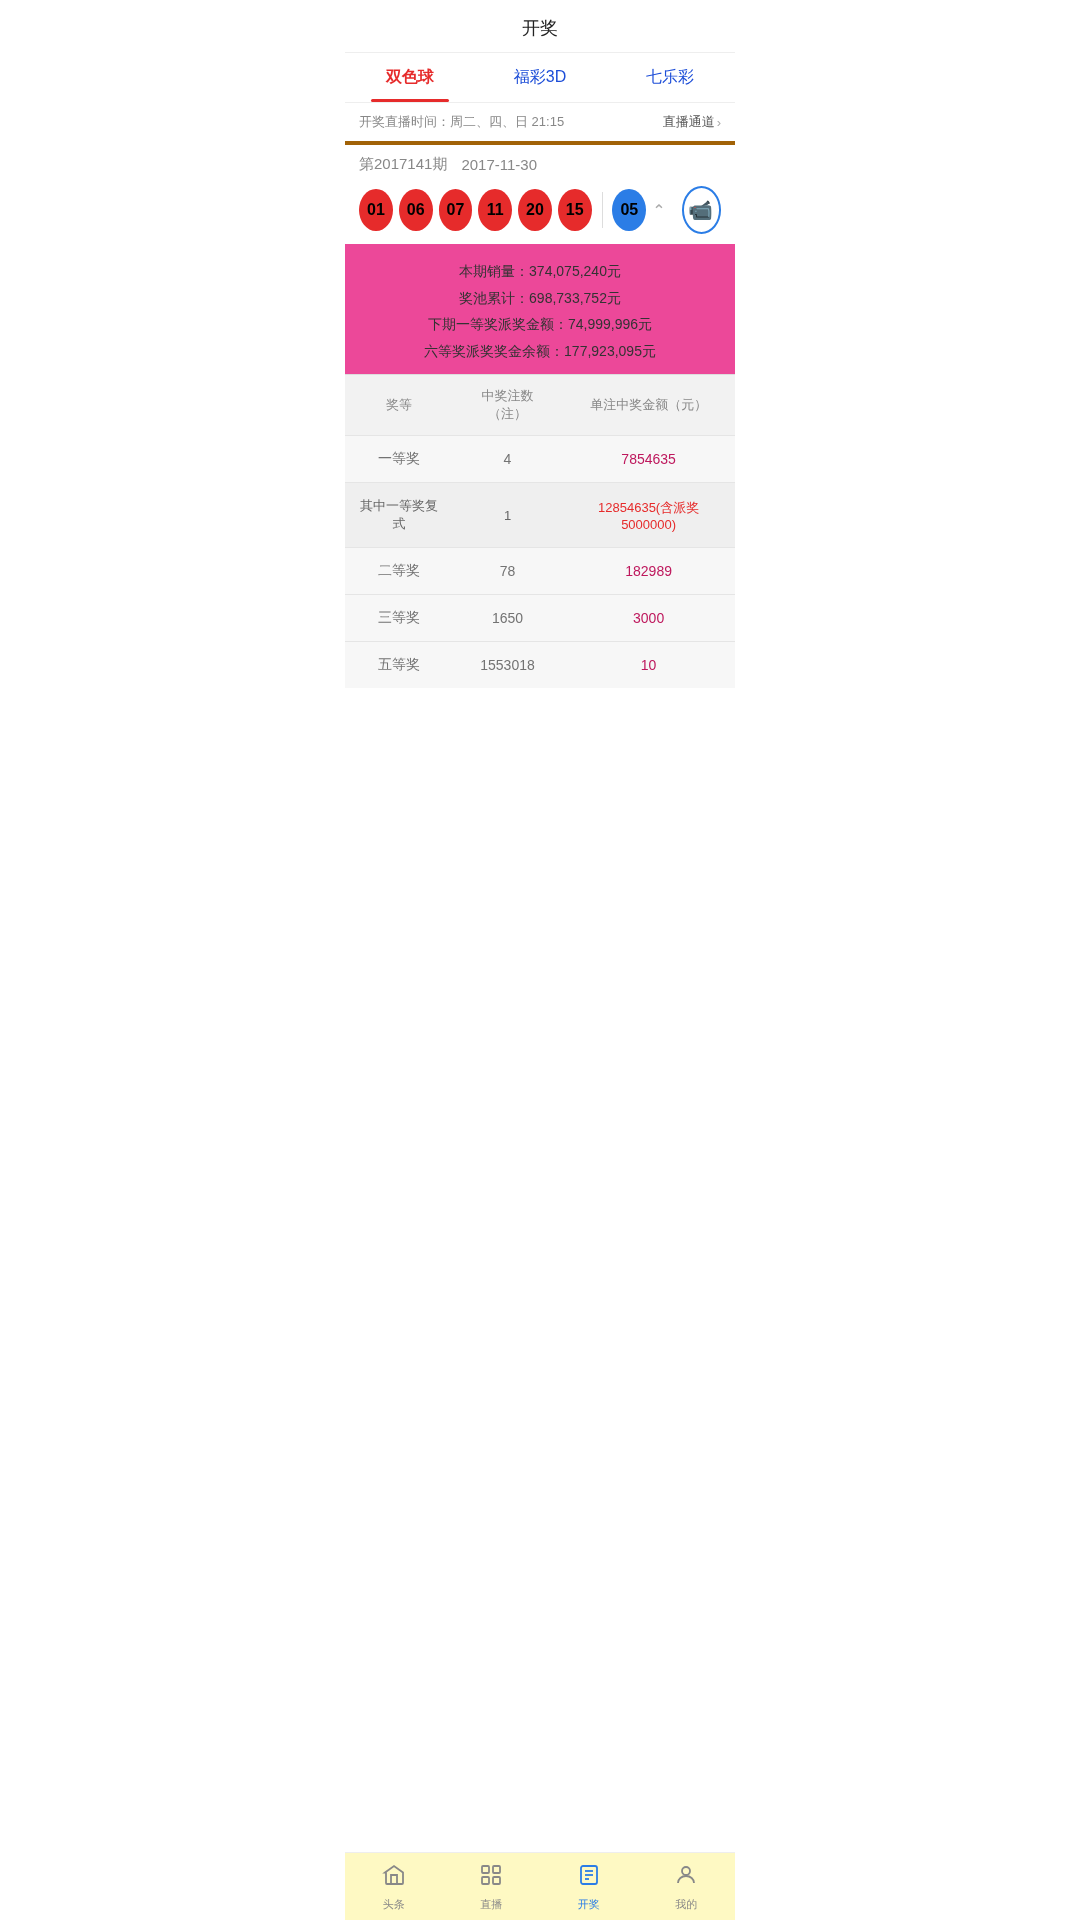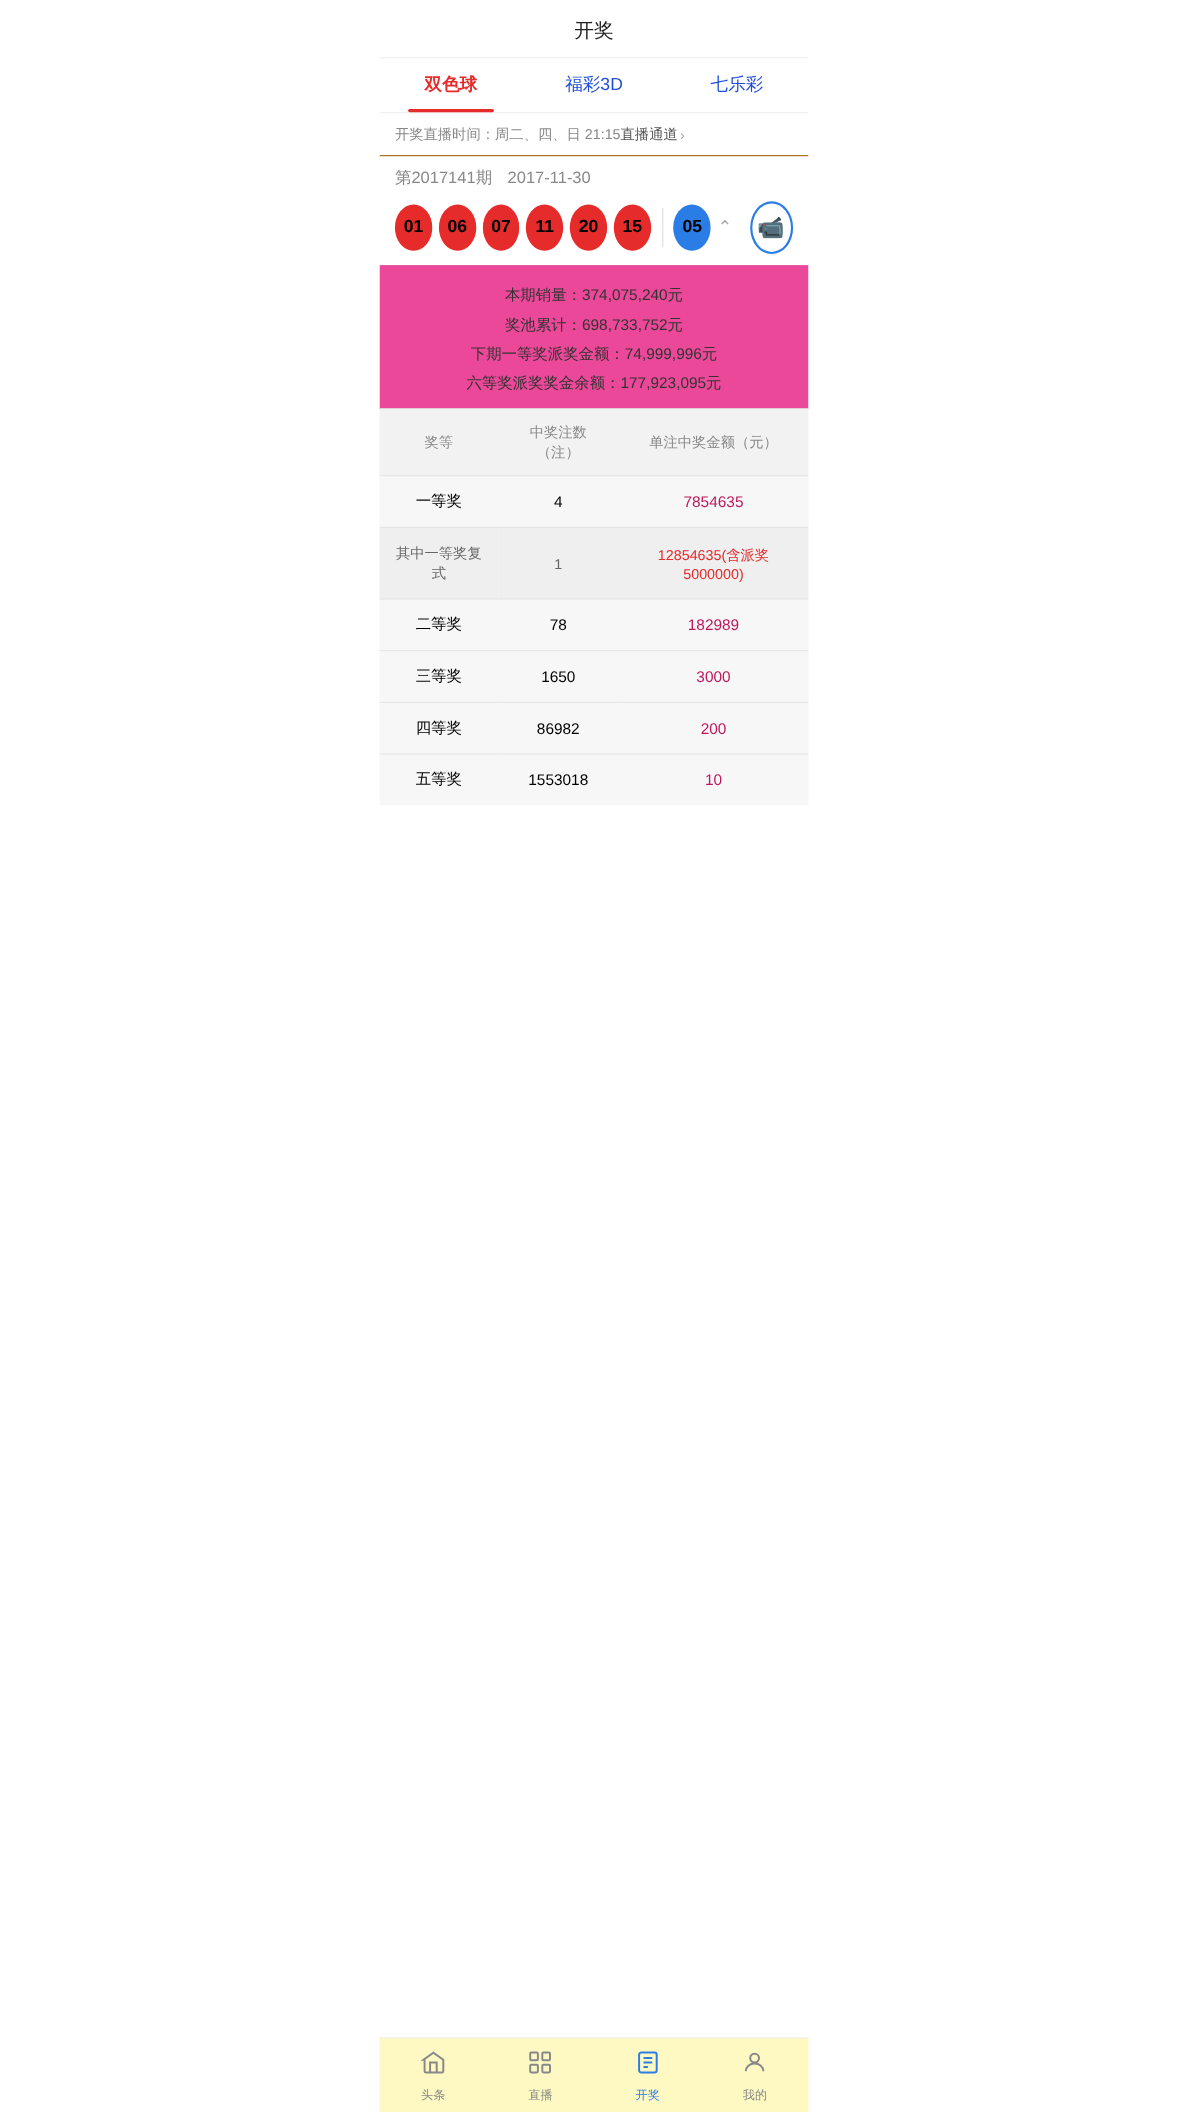--- a/index.html
+++ b/index.html
@@ -50,25 +50,25 @@
       right: 20%;
       height: 3px;
       background: #e62b2b;
       border-radius: 2px;
     }
 
     
     .live-bar {
       display: flex;
       align-items: center;
-      justify-content: flex-start;
+      justify-content: space-between;
       padding: 10px 14px;
       font-size: 13px;
       color: #888;
-      border-bottom: 1px solid #a16207;
+      border-bottom: 4px solid #a16207;
     }
     .live-link {
       color: #555;
       font-size: 13px;
       display: flex;
       align-items: center;
       gap: 2px;
     }
     .chevron-right {
       color: #aaa;
@@ -167,21 +167,21 @@
     .prize-table th {
       padding: 12px 10px;
       font-size: 13px;
       color: #888;
       font-weight: 400;
       text-align: center;
     }
     .prize-table td {
       padding: 14px 10px;
       font-size: 14px;
-      color: #000000;
+      color: #737373;
       text-align: center;
       border-top: 1px solid #e5e5e5;
     }
     .prize-table td.amount {
       color: #be185d;
       font-weight: 500;
     }
     .sub-row td {
       background: #efefef;
       font-size: 13px;
@@ -301,25 +301,20 @@
           <td>二等奖</td>
           <td>78</td>
           <td class="amount">182989</td>
         </tr>
         <tr class="table-row">
           <td>三等奖</td>
           <td>1650</td>
           <td class="amount">3000</td>
         </tr>
         <tr class="table-row">
-          <td>四等奖</td>
-          <td>86982</td>
-          <td class="amount">200</td>
-        </tr>
-        <tr class="table-row">
           <td>五等奖</td>
           <td>1553018</td>
           <td class="amount">10</td>
         </tr>
       </tbody>
     </table>
 
   </div>
 </div>
 

